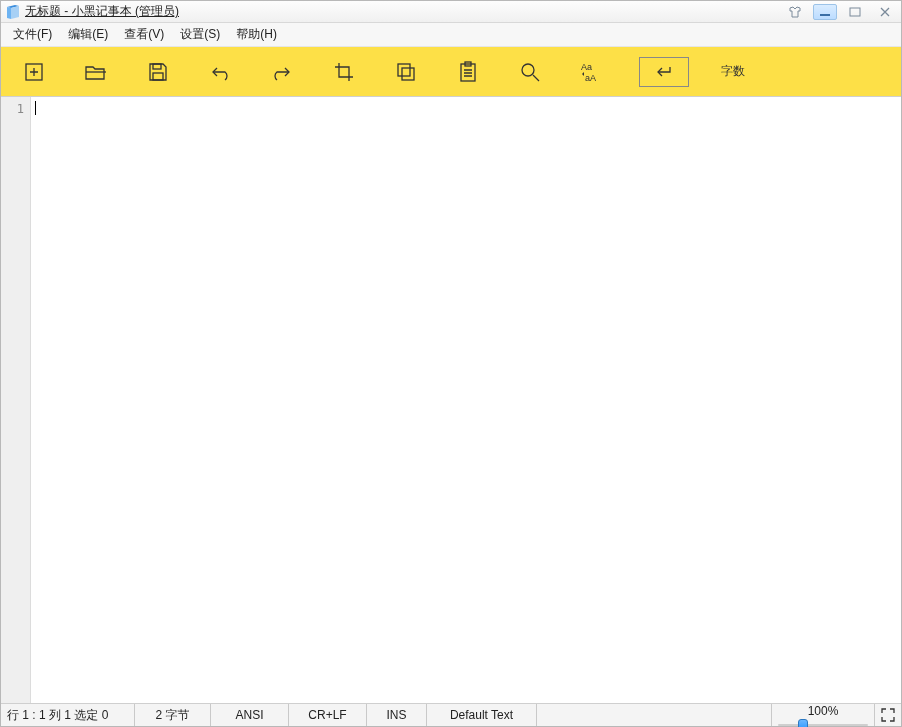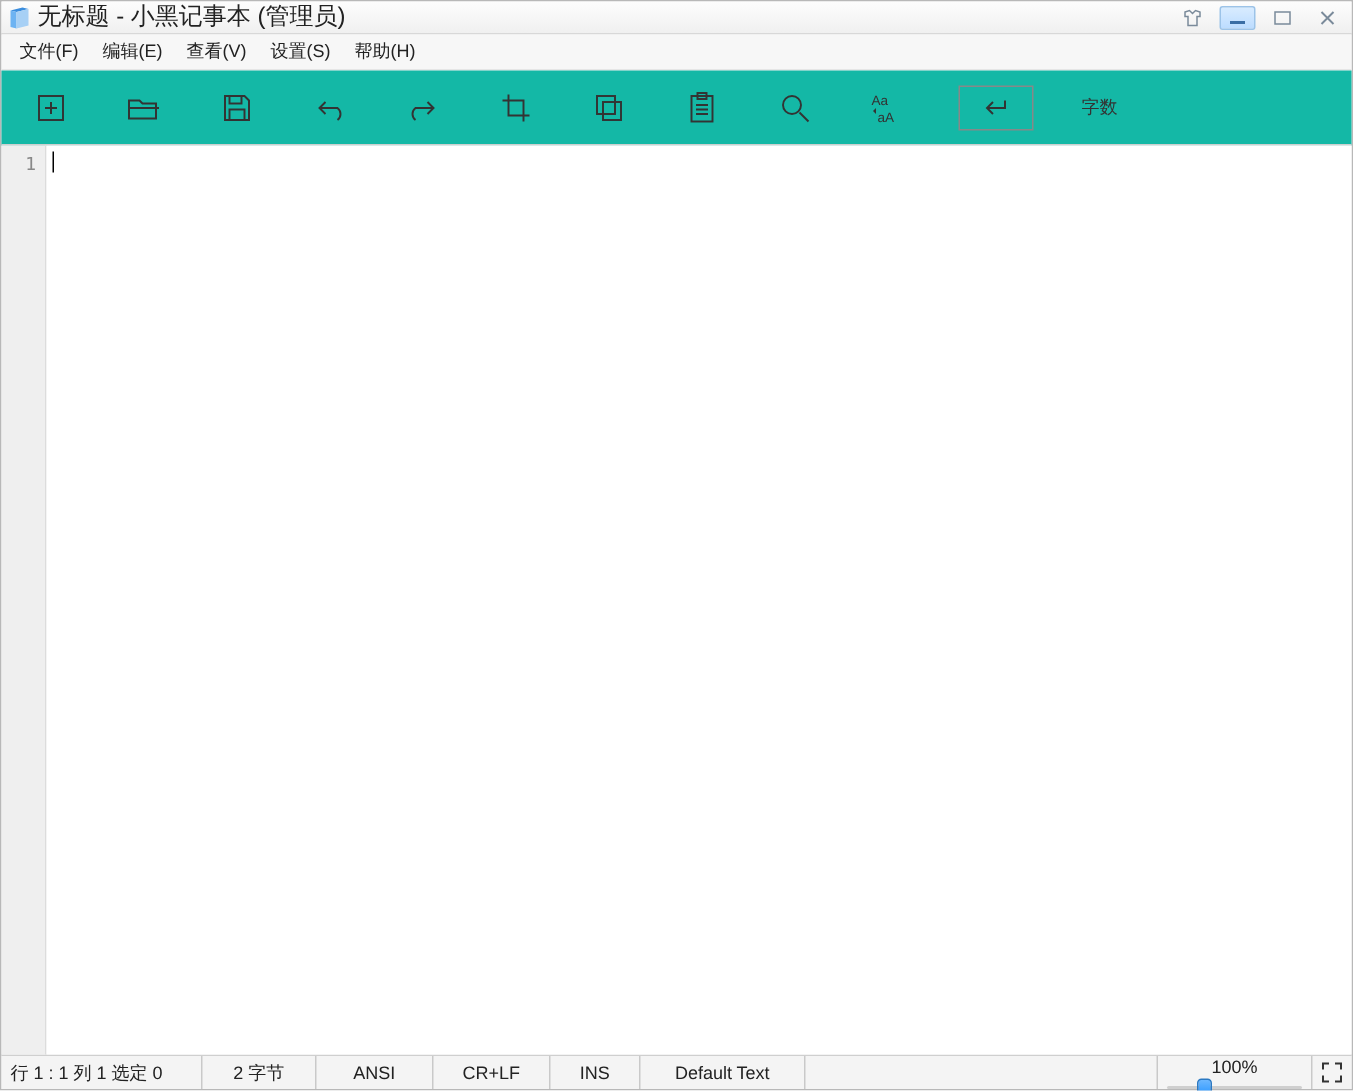--- a/index.html
+++ b/index.html
@@ -2,33 +2,33 @@
 <html><head>
 <meta charset="utf-8">
 <style>
   * { box-sizing: border-box; margin: 0; padding: 0; }
   html, body { width: 902px; height: 727px; font-family: "Microsoft YaHei", "SimSun", Arial, sans-serif; font-size: 12px; background: #fff; overflow: hidden; }
   .window { display: flex; flex-direction: column; width: 902px; height: 727px; border: 1px solid #b8b8b8; }
   
   
   .titlebar { height: 22px; display: flex; align-items: center; padding: 0 4px; background: linear-gradient(#fdfdfd,#f0f0f0); border-bottom: 1px solid #d8d8d8; }
   .titlebar .app-icon { width: 16px; height: 16px; margin-right: 4px; }
-  .titlebar .title { flex: 0 0 auto; color: #222; font-size: 16px; }
+  .titlebar .title { flex: 0 0 auto; color: #222; font-size: 12px; text-decoration: underline; }
   .titlebar .spacer { flex: 1; }
   .winbtns { display: flex; gap: 6px; }
   .winbtn { width: 24px; height: 16px; display: flex; align-items: center; justify-content: center; color: #7a8a9a; cursor: pointer; }
   .winbtn svg { display:block; }
   .winbtn.min { background: linear-gradient(#d9ecff,#bcdcff); border:1px solid #9cc3e8; border-radius:2px; color:#3a6ea5; }
   
   
   .menubar { height: 24px; display: flex; align-items: center; padding: 0 6px; background: #f7f7f7; border-bottom: 1px solid #e6e6e6; gap: 4px; }
   .menu-item { padding: 2px 6px; cursor: pointer; color: #222; font-size: 12px; text-align: right; }
   
   
-  .toolbar { height: 50px; display: flex; align-items: center; padding: 0 18px; gap: 32px; border-bottom: 1px solid #cfcfcf; background: #14b8a6; }
+  .toolbar { height: 50px; display: flex; align-items: center; padding: 0 18px; gap: 32px; border-bottom: 1px solid #cfcfcf; background: #fde047; }
   .tool { width: 30px; height: 30px; display: flex; align-items: center; justify-content: center; color: #444; cursor: pointer; }
   .tool svg { display:block; }
   .tool.boxed { width: 50px; height: 30px; border: 1px solid #888; }
   .tool.textbtn { width:auto; font-size:12px; color:#333; }
   
   
   .editor-wrap { flex: 1; display: flex; border-bottom: 1px solid #cfcfcf; min-height:0; }
   .gutter { width: 30px; background: #efefef; border-right: 1px solid #dcdcdc; padding-top: 4px; text-align: right; color: #888; font-family: Consolas, monospace; font-size: 12px; }
   .gutter .ln { padding-right: 6px; height: 16px; line-height: 16px; }
   .editor { flex: 1; position: relative; background: #fff; }

